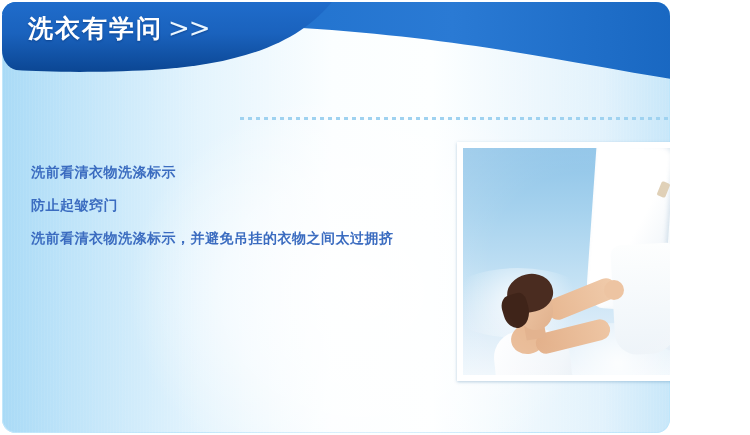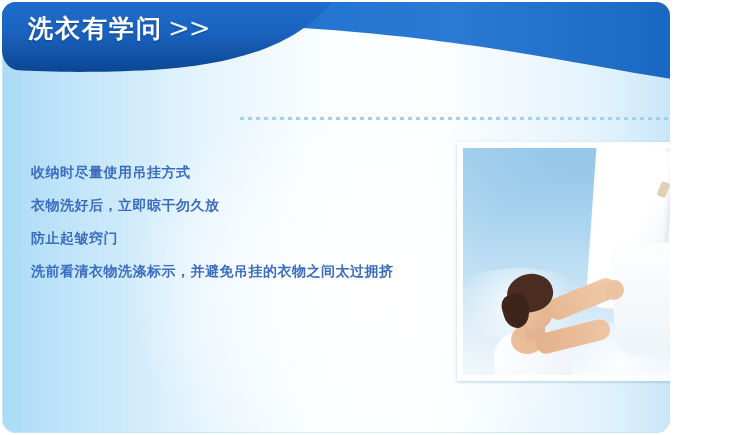--- a/index.html
+++ b/index.html
@@ -334,22 +334,21 @@
 
     <div class="header-title">
       <span>洗衣有学问</span><span class="chev">&gt;&gt;</span>
     </div>
 
     <div class="section-row">
       <div class="dot-rule"></div>
     </div>
 
     <div class="tips">
-      <div class="tip-line">收纳时尽量使用吊挂方式</div>
-      <div class="tip-line">衣物洗好后，立即晾干勿久放</div>
+      <div class="tip-line">洗前看清衣物洗涤标示</div>
       <div class="tip-line">防止起皱窍门</div>
       <div class="tip-line">洗前看清衣物洗涤标示，并避免吊挂的衣物之间太过拥挤</div>
     </div>
 
     <div class="photo-frame">
       <div class="photo">
         <div class="cloud c1"></div>
         <div class="cloud c2"></div>
         <div class="cloud c3"></div>
 

